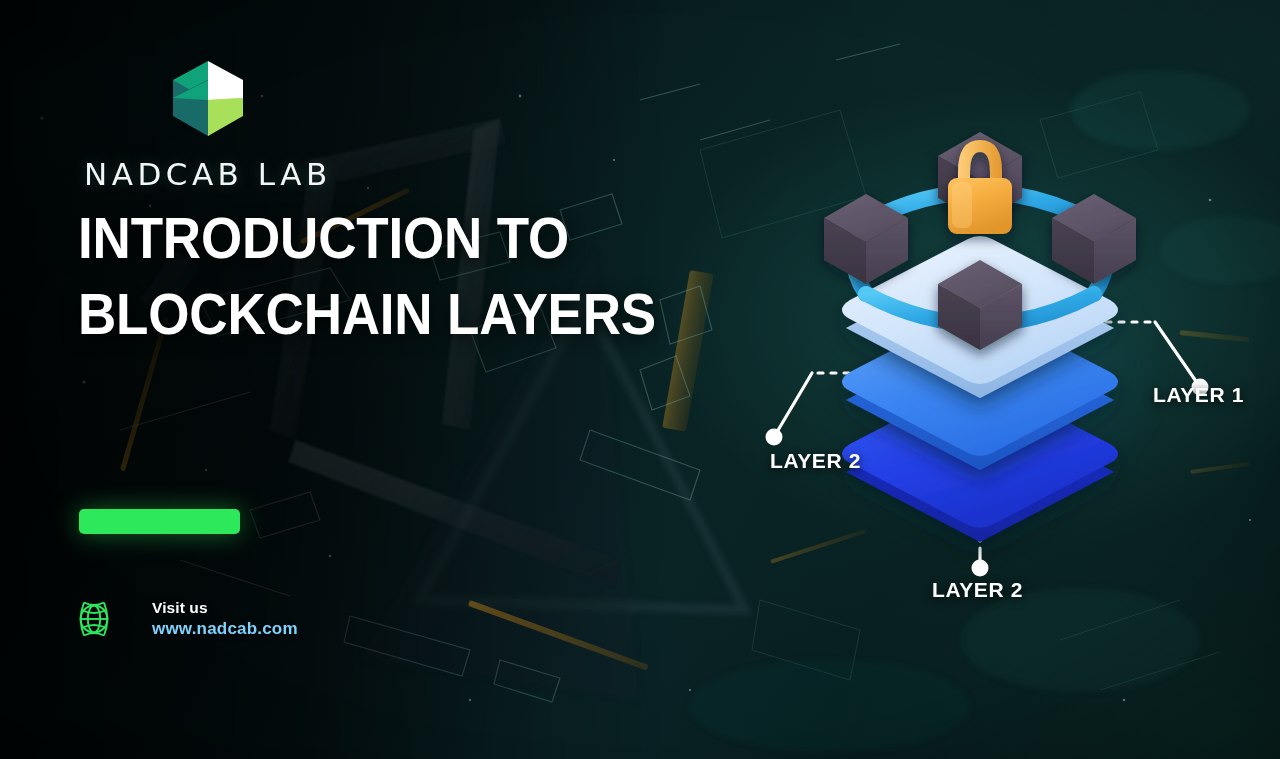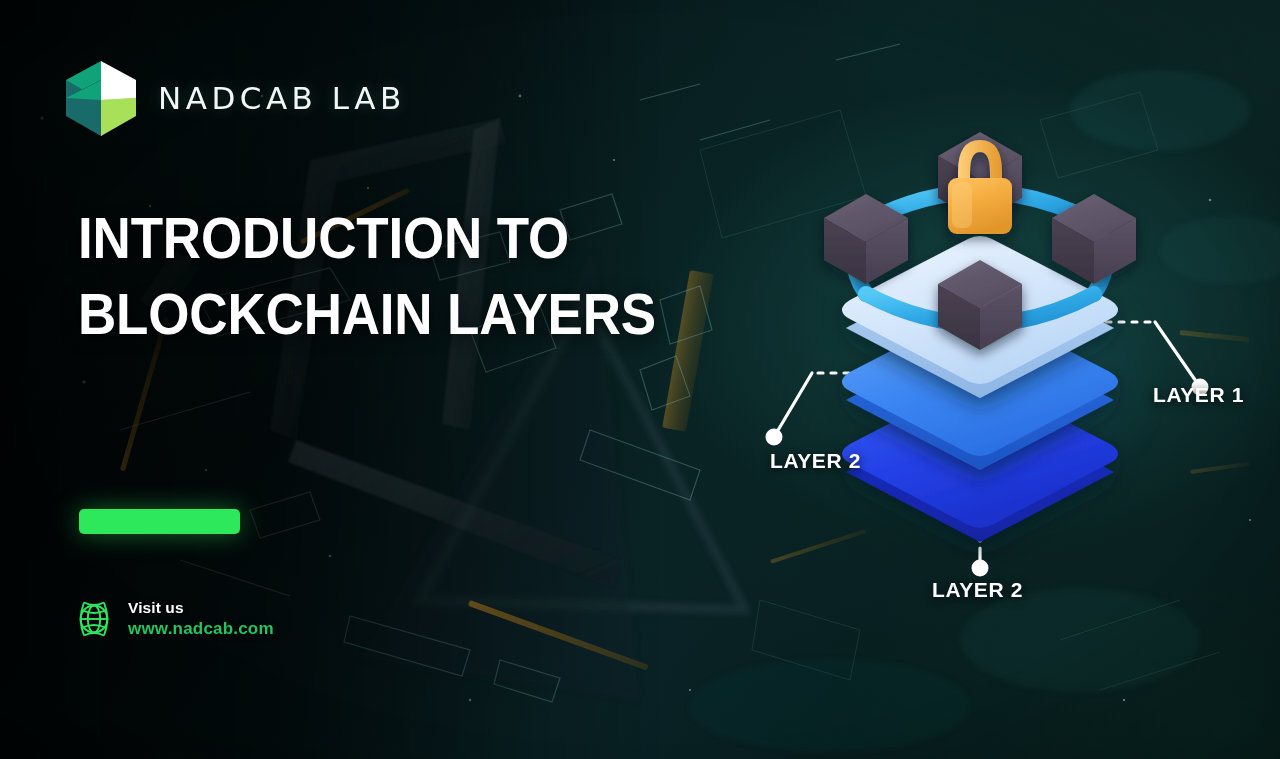--- a/index.html
+++ b/index.html
@@ -33,21 +33,21 @@
     background-image:
       repeating-linear-gradient(0deg, rgba(255,255,255,.012) 0 1px, rgba(0,0,0,0) 1px 3px),
       repeating-linear-gradient(90deg, rgba(255,255,255,.01) 0 1px, rgba(0,0,0,0) 1px 3px);
   }
   .left-dark{
     position:absolute; left:0; top:0; width:660px; height:759px;
     background:linear-gradient(90deg, rgba(0,0,0,.72) 0%, rgba(0,0,0,.58) 42%, rgba(0,0,0,.18) 82%, rgba(0,0,0,0) 100%);
   }
 
   
-  .logo-row{ position:absolute; left:62px; top:58px; display:flex; align-items:center; gap:18px; }
+  .logo-row{ position:absolute; left:84px; top:58px; display:flex; align-items:center; gap:18px;flex-direction:column; }
   .logo-mark{ width:78px; height:80px; display:block; }
   .logo-word{
     font-family:"DejaVu Sans", sans-serif;
     font-size:31px; font-weight:400; letter-spacing:4.5px;
     color:#f2f7f6; white-space:nowrap;
     text-shadow:0 0 14px rgba(120,220,200,.22);
   }
 
   
   .headline{
@@ -72,27 +72,27 @@
   .accent-bar{
     position:absolute; left:79px; top:509px;
     width:161px; height:25px; border-radius:5px;
     background:#2ee85c;
     box-shadow:0 0 26px rgba(46,232,92,.42);
   }
 
   
   .visit{ position:absolute; left:72px; top:596px; display:flex; align-items:center; gap:12px; }
   .globe-ico{ width:44px; height:46px; display:block; }
-  .visit-txt{ display:flex; flex-direction:column; gap:2px; }
+  .visit-txt{ display:flex; flex-direction:column; gap:2px;margin-left:24px; }
   .visit-label{
     font-size:15.5px; font-weight:bold; color:#ffffff; letter-spacing:.1px;
     text-shadow:0 1px 6px rgba(0,0,0,.8);
   }
   .visit-url{
-    font-size:17px; font-weight:bold; color:#22c55e; letter-spacing:.2px;
+    font-size:17px; font-weight:bold; color:#7dd3fc; letter-spacing:.2px;
     text-shadow:0 1px 6px rgba(0,0,0,.8);
   }
 
   
   .art{ position:absolute; left:690px; top:110px; width:590px; height:530px; }
   .art-glow{
     position:absolute; left:150px; top:90px; width:380px; height:360px;
     background:radial-gradient(50% 50% at 50% 50%, rgba(50,170,210,.22) 0%, rgba(20,90,120,.10) 45%, rgba(0,0,0,0) 72%);
     filter:blur(6px);
   }

